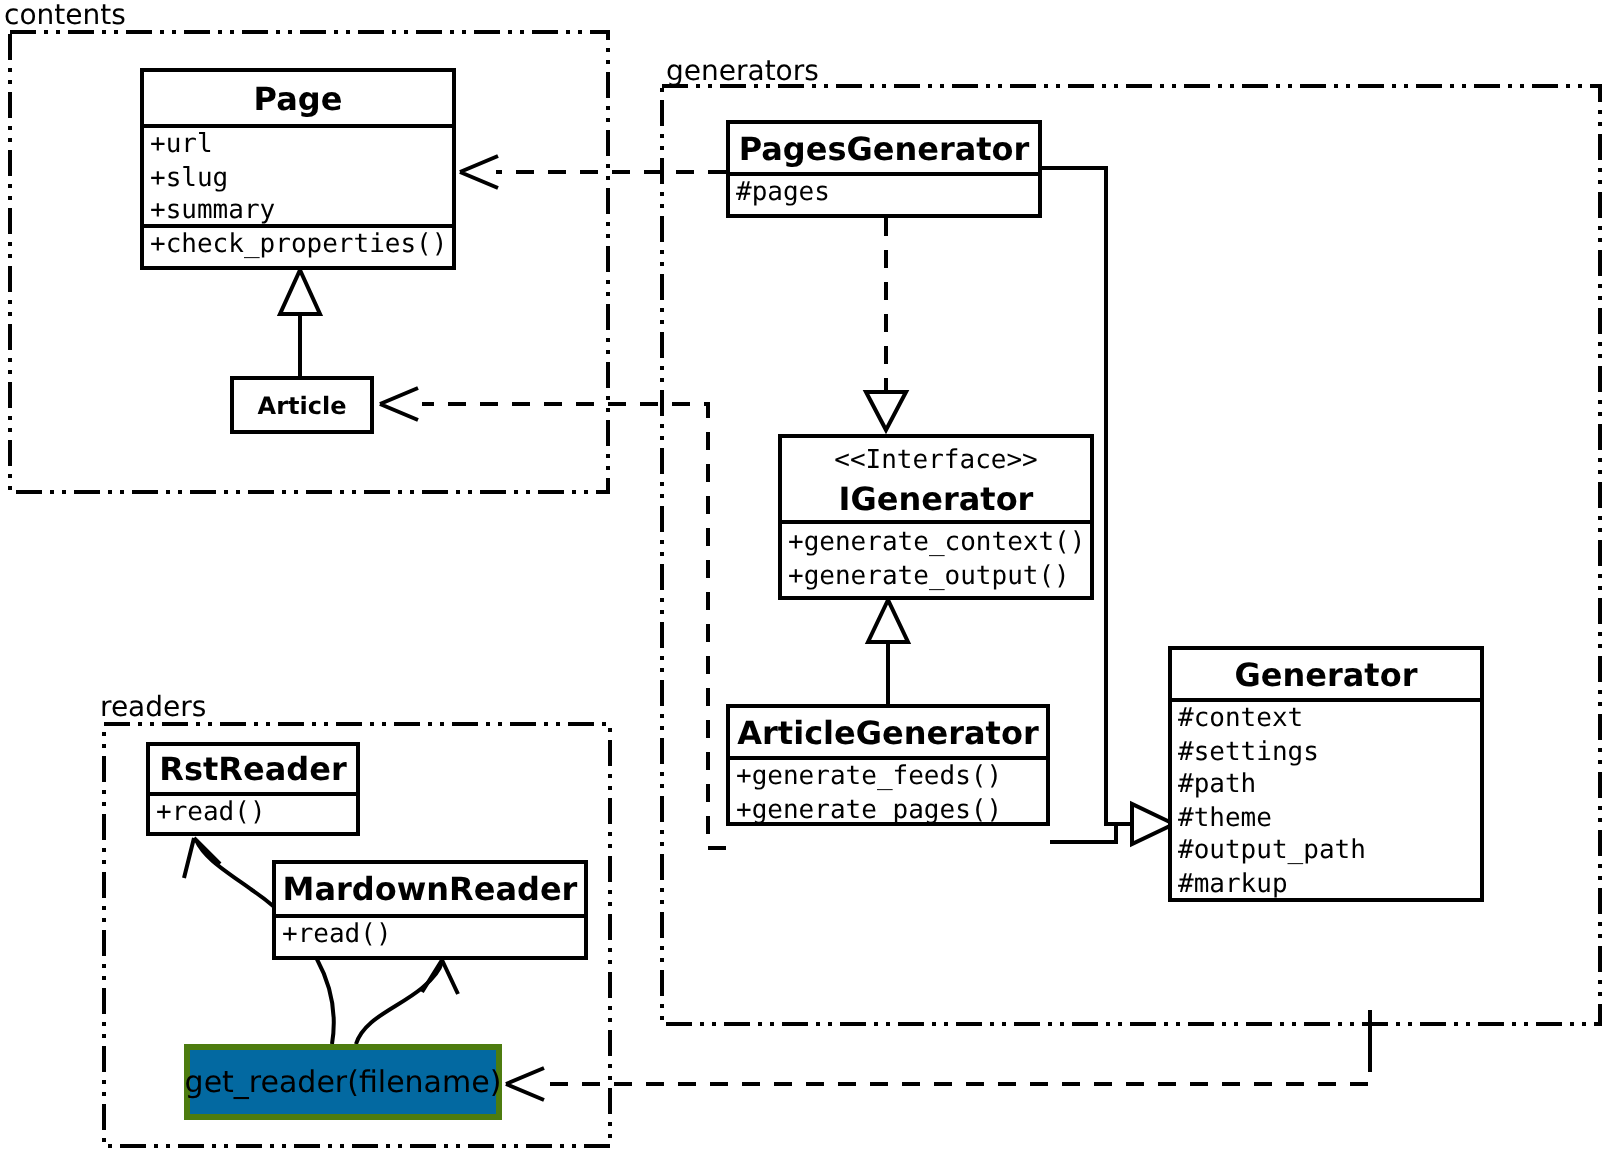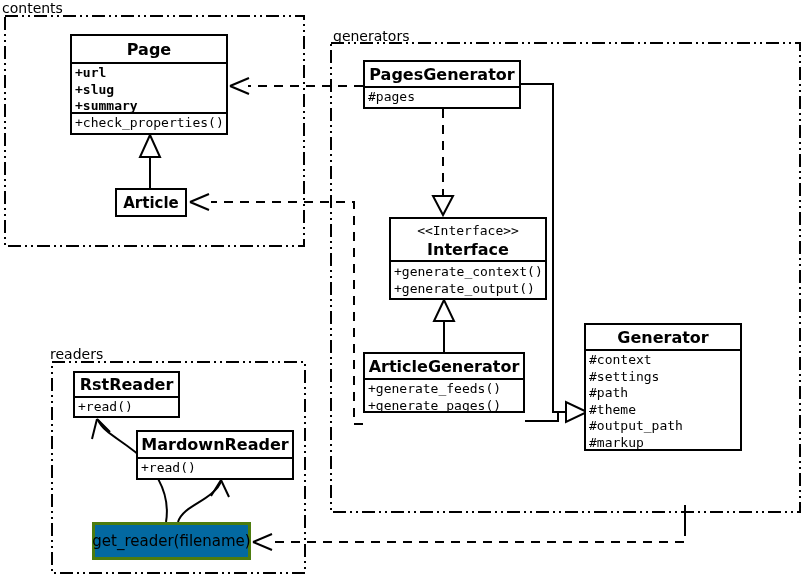--- a/index.html
+++ b/index.html
@@ -77,45 +77,45 @@
       <path d="M 221 480 L 211 496 M 221 480 L 229 497"></path>
     </g>
   </svg>
 
   <div class="pkg-label" style="left:2px;top:0px;">contents</div>
   <div class="pkg-label" style="left:333px;top:28px;">generators</div>
   <div class="pkg-label" style="left:50px;top:346px;">readers</div>
 
   <div class="uml" style="left:70px;top:34px;width:158px;">
     <div class="name" style="height:26px;">Page</div>
-    <div class="sec" style="height:50px;font-weight:bold;">
+    <div class="sec" style="height:50px;">
       <div>+url</div>
       <div>+slug</div>
       <div>+summary</div>
     </div>
     <div class="sec" style="height:21px;">
       <div>+check_properties()</div>
     </div>
   </div>
 
   <div class="uml" style="left:115px;top:188px;width:72px;">
-    <div class="name" style="height:25px;font-size:15px;">Article</div>
+    <div class="name" style="height:25px;font-size:12px;">Article</div>
   </div>
 
   <div class="uml" style="left:363px;top:60px;width:158px;">
     <div class="name" style="height:24px;">PagesGenerator</div>
     <div class="sec" style="height:21px;">
       <div>#pages</div>
     </div>
   </div>
 
   <div class="uml" style="left:365px;top:217px;width:158px;margin-left:24px;">
     <div style="height:41px;">
       <div class="stereo">&lt;&lt;Interface&gt;&gt;</div>
-      <div class="iname">Interface</div>
+      <div class="iname">IGenerator</div>
     </div>
     <div class="sec" style="height:38px;padding-top:2px;">
       <div>+generate_context()</div>
       <div>+generate_output()</div>
     </div>
   </div>
 
   <div class="uml" style="left:363px;top:352px;width:162px;">
     <div class="name" style="height:24px;">ArticleGenerator</div>
     <div class="sec" style="height:33px;">

